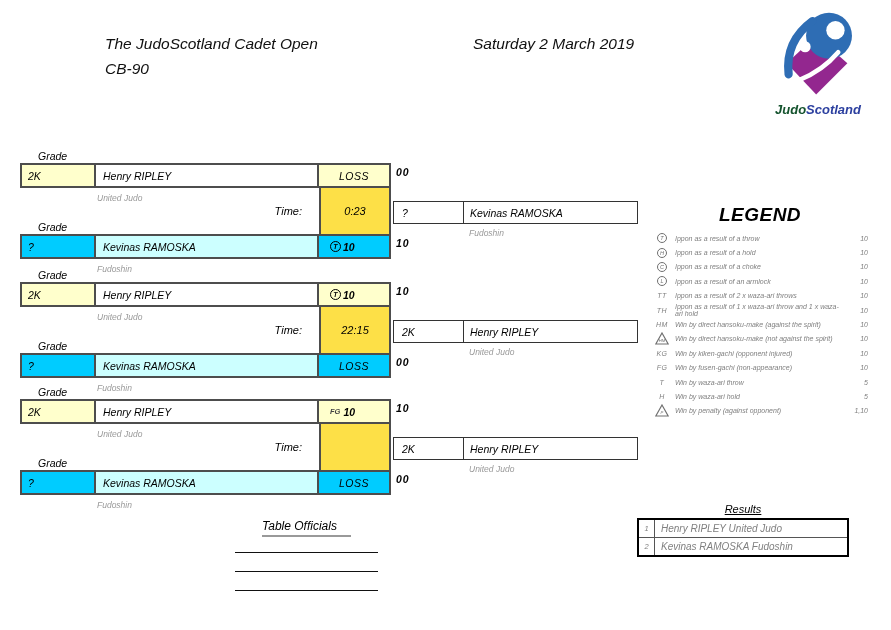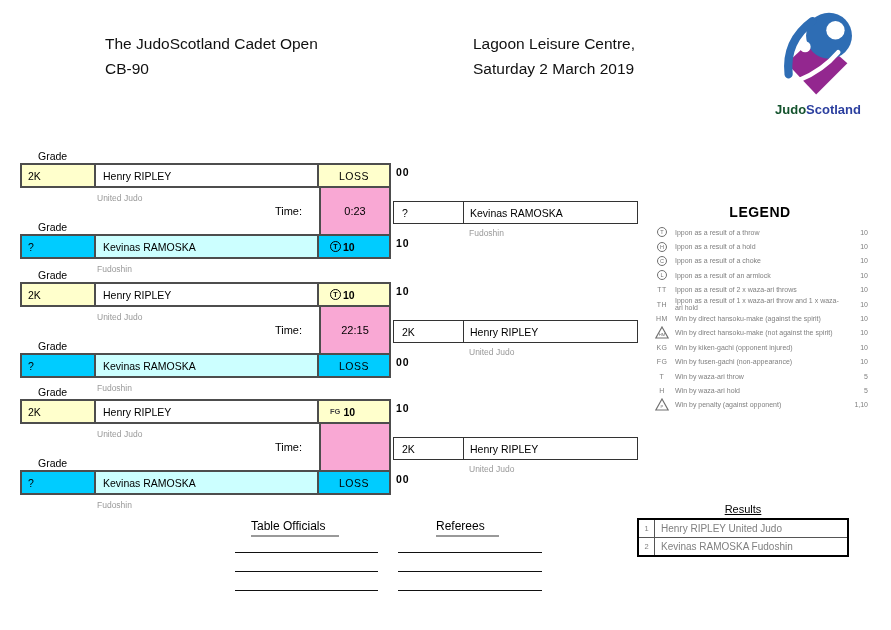--- a/index.html
+++ b/index.html
@@ -1,17 +1,17 @@
 <!DOCTYPE html>
 <html><head>
 <meta charset="utf-8">
 <style>
   html,body{margin:0;padding:0;background:#fff;}
   .sheet{position:relative;width:891px;height:630px;background:#fff;overflow:hidden;
-         font-family:"Liberation Sans","DejaVu Sans",sans-serif;color:#000;}
+         font-family:"Liberation Sans","DejaVu Sans",sans-serif;color:#000;font-style:italic;}
 
   
   .h-title{position:absolute;left:105px;top:31px;font-size:15.5px;line-height:25px;color:#101010;}
   .h-venue{position:absolute;left:473px;top:31px;font-size:15.5px;line-height:25px;color:#101010;}
 
   
   .logo{position:absolute;left:768px;top:10px;width:100px;height:112px;}
   .logo svg{display:block;margin:0 auto;}
   .logo-word{position:absolute;left:0;top:92px;width:100px;text-align:center;
              font-size:13px;font-weight:700;letter-spacing:0;}
@@ -32,21 +32,21 @@
              border-left:2px solid #4d4d4d;border-right:2px solid #4d4d4d;}
   .cell.score{width:70px;font-size:10.5px;justify-content:center;}
   .cell.score.left{justify-content:flex-start;padding-left:11px;}
   .p1 .grade,.p1 .score{background:#FFFFCC;}
   .p1 .name{background:#FFFFFF;}
   .p2 .grade,.p2 .score{background:#00CCFF;}
   .p2 .name{background:#CCFFFF;}
   .club{position:absolute;font-size:8.5px;color:#9a9a9a;}
   .club1{left:97px;top:41px;} .club2{left:97px;top:112px;}
   .timecell{position:absolute;left:319px;top:36px;width:72px;height:46px;box-sizing:border-box;
-            border-left:2px solid #4d4d4d;border-right:2px solid #4d4d4d;background:#f9a8d4;
+            border-left:2px solid #4d4d4d;border-right:2px solid #4d4d4d;background:#fde047;
             display:flex;align-items:center;justify-content:center;font-size:11px;}
   .timelabel{position:absolute;left:210px;top:53px;width:92px;text-align:right;font-size:11px;}
   .scorenum{position:absolute;left:396px;font-size:10.5px;font-weight:700;letter-spacing:1px;}
   .sn1{top:14px;} .sn2{top:85px;}
   .winnerbox{position:absolute;left:393px;top:49px;width:245px;height:23px;box-sizing:border-box;
              border:1.5px solid #333;background:#fff;display:flex;}
   .wgrade{width:70px;box-sizing:border-box;border-right:1.5px solid #333;display:flex;
           align-items:center;padding-left:8px;font-size:10.5px;}
   .wname{flex:1;display:flex;align-items:center;padding-left:6px;font-size:10.5px;}
   .wclub{position:absolute;left:469px;top:76px;font-size:8.5px;color:#9a9a9a;}
@@ -54,21 +54,21 @@
   .csym.circle{display:inline-flex;width:11px;height:11px;border:1.3px solid #000;border-radius:50%;
                align-items:center;justify-content:center;font-size:7px;font-weight:700;
                margin-right:2px;box-sizing:border-box;background:transparent;}
   .csym.fg{font-size:7.5px;font-weight:600;color:#444;margin-right:3px;}
   .pts{font-weight:600;}
   .res{letter-spacing:0.5px;}
   .csym:empty,.pts:empty,.res:empty{display:none;}
 
   
   .legend{position:absolute;left:652px;top:204px;width:216px;}
-  .legend-title{text-align:center;font-size:14px;font-weight:700;letter-spacing:.5px;margin-bottom:5px;color:#000;}
+  .legend-title{text-align:center;font-size:19px;font-weight:700;letter-spacing:.5px;margin-bottom:5px;color:#000;}
   .lrow{display:flex;align-items:center;height:14.4px;font-size:7px;color:#808080;}
   .lsym{width:20px;display:flex;justify-content:center;align-items:center;}
   .lsym .lcircle{display:inline-flex;width:10px;height:10px;border:1px solid #707070;border-radius:50%;
                  align-items:center;justify-content:center;font-size:5.5px;color:#707070;box-sizing:border-box;}
   .lsym .ltxt{font-size:7px;color:#808080;letter-spacing:.5px;}
   .ltext{flex:1;padding-left:3px;}
   .lval{width:24px;text-align:right;}
 
   
   .results{position:absolute;left:637px;top:503px;width:212px;}
@@ -78,36 +78,35 @@
   .rrow + .rrow{border-top:1.3px solid #555;}
   .rnum{width:15px;text-align:center;font-size:7.5px;color:#808080;
         border-right:1.3px solid #555;align-self:stretch;display:flex;align-items:center;justify-content:center;}
   .rtext{padding-left:6px;font-size:10px;color:#808080;}
 
   
   .sigcol{position:absolute;top:516px;}
   .sig-to{left:235px;width:143px;}
   .sig-rf{left:398px;width:144px;}
   .siglabel{display:inline-block;font-size:12px;color:#000;border-bottom:2px solid #999;
-            padding:0 14px 2px 0;margin-left:16px;}
+            padding:0 14px 2px 0;margin-left:27px;}
   .sig-rf .siglabel{margin-left:38px;}
   .sigline{border-top:1.4px solid #111;height:0;margin-top:18px;}
   .sigline.first{margin-top:15px;}
 </style>
 </head>
 <body>
 
 <div class="sheet">
 
   <div class="h-title">
     <div>The JudoScotland Cadet Open</div>
     <div>CB-90</div>
   </div>
   <div class="h-venue">
-    <div>Lagoon Leisure Centre,</div>
     <div>Saturday 2 March 2019</div>
   </div>
 
   <div class="logo">
     <svg width="92" height="90" viewBox="0 0 100 98">
       <path d="M48 28 L82 58 L48 92 L16 58 Z" fill="#93278F"></path>
       <circle cx="62" cy="28" r="25" fill="#2E6DB4"></circle>
       <circle cx="69" cy="22" r="10" fill="#FFFFFF"></circle>
       <path d="M18 70 Q14 34 44 12" stroke="#2E6DB4" stroke-width="9" fill="none" stroke-linecap="round"></path>
       <path d="M30 76 Q55 66 72 46" stroke="#FFFFFF" stroke-width="5" fill="none" stroke-linecap="round"></path>
@@ -330,20 +329,14 @@
       </div>
     </div>
   </div>
 
   <div class="sigcol sig-to">
     <span class="siglabel">Table Officials</span>
     <div class="sigline first"></div>
     <div class="sigline"></div>
     <div class="sigline"></div>
   </div>
-  <div class="sigcol sig-rf">
-    <span class="siglabel">Referees</span>
-    <div class="sigline first"></div>
-    <div class="sigline"></div>
-    <div class="sigline"></div>
-  </div>
 
 </div>
 
 </body></html>

